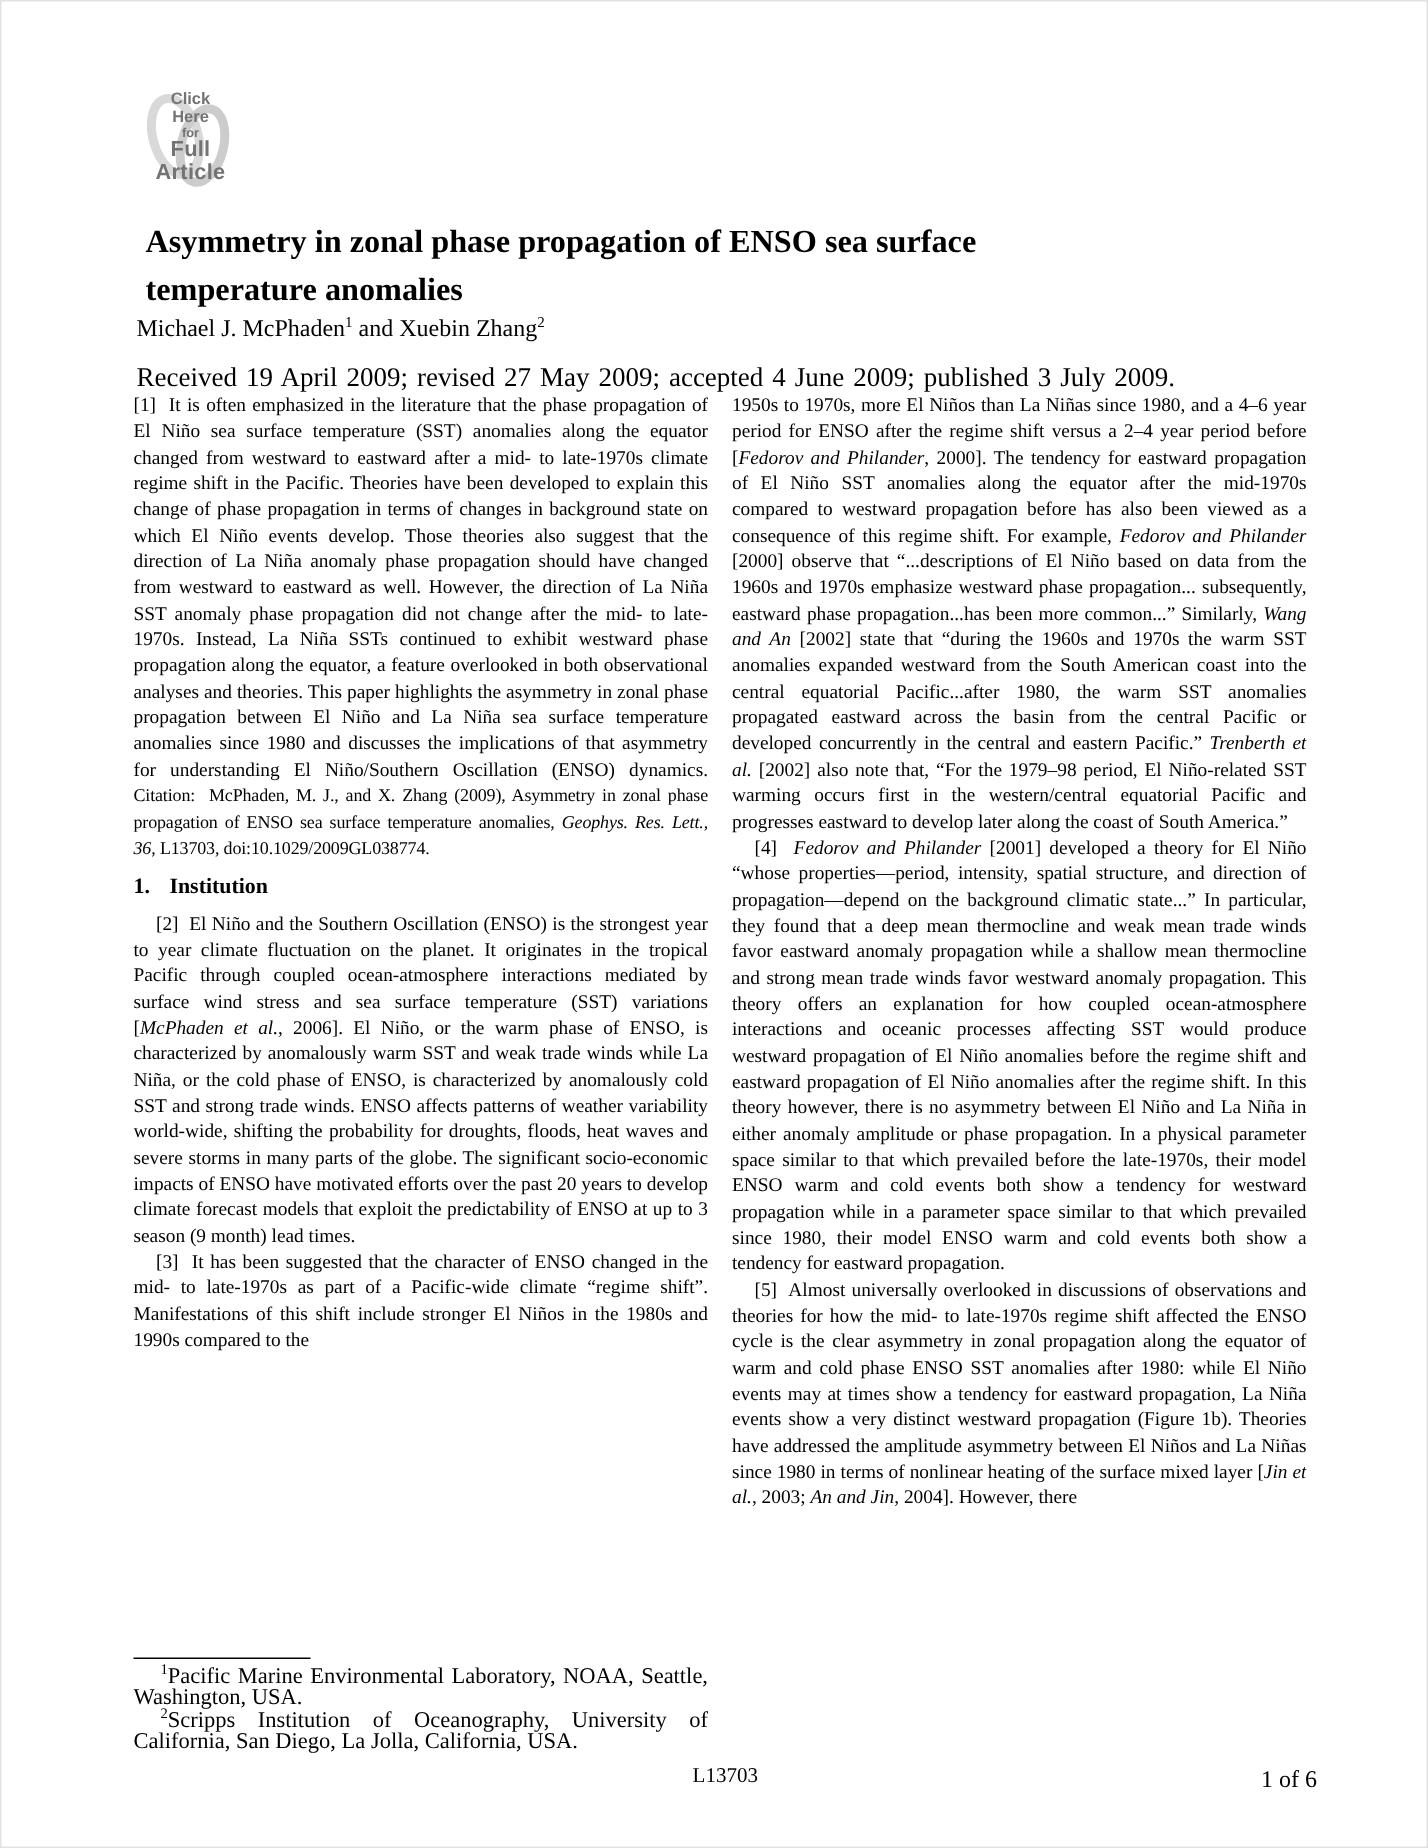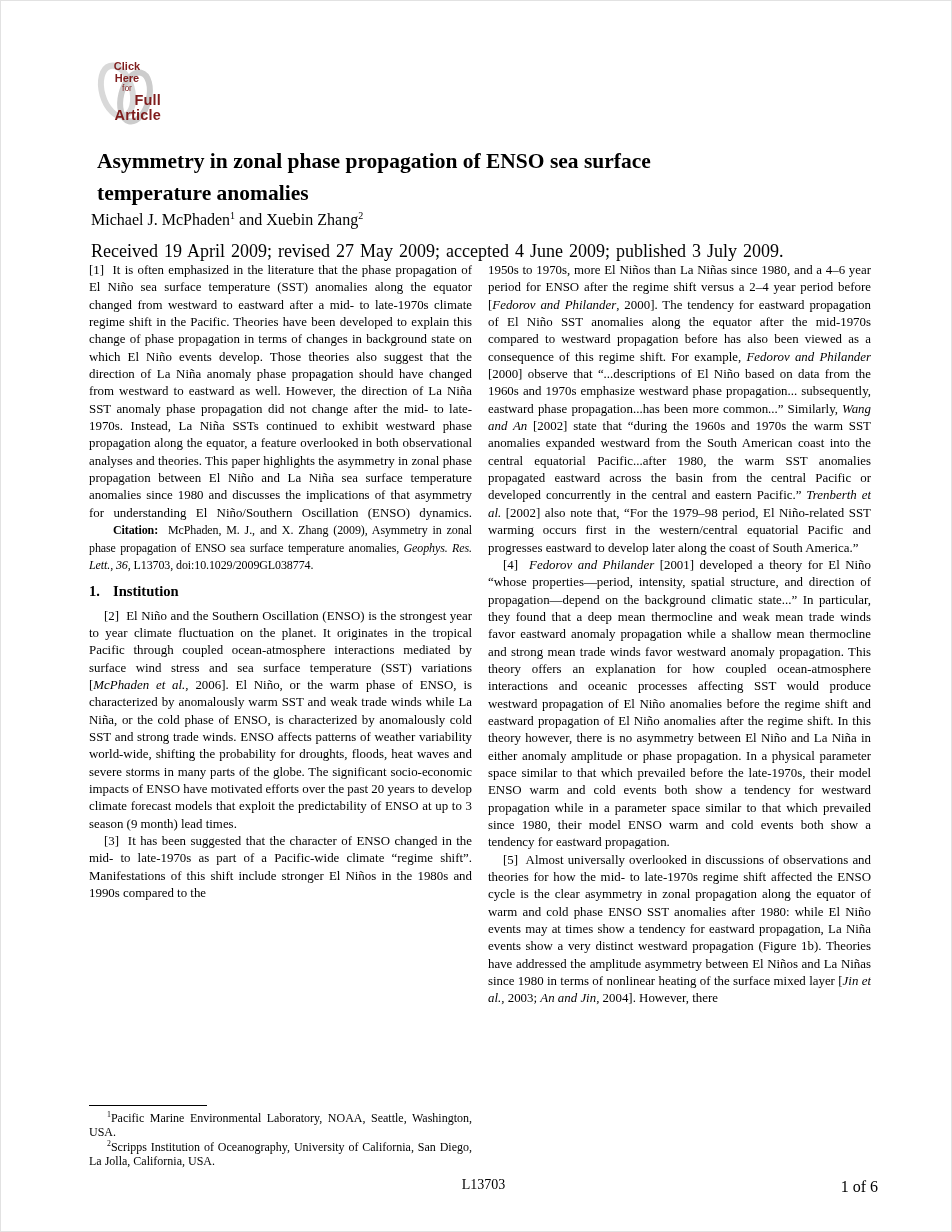--- a/index.html
+++ b/index.html
@@ -14,52 +14,52 @@
   }
 
   
   .badge {
     position: absolute; top: 58px; left: 92px; width: 68px; height: 68px;
     cursor: pointer;
   }
   .badge svg { position: absolute; top: 0; left: 0; }
   .badge-text {
     position: relative; width: 100%; text-align: center;
-    font-family: "Liberation Sans", sans-serif; font-weight: bold; color: #7f1d1d;
+    font-family: "Liberation Sans", sans-serif; font-weight: bold; color: #737373;
     padding-top: 2px;
   }
   .badge-text .b-sm { font-size: 11px; line-height: 11.5px; display: block; }
-  .badge-text .b-xs { font-size: 8.5px; line-height: 9px; display: block; font-weight: normal; }
-  .badge-text .b-lg { font-size: 14.5px; line-height: 15px; display: block; letter-spacing: 0.2px; text-align: right; }
+  .badge-text .b-xs { font-size: 8.5px; line-height: 9px; display: block; font-weight: bold; }
+  .badge-text .b-lg { font-size: 14.5px; line-height: 15px; display: block; letter-spacing: 0.2px; }
 
   
   .title-block { position: absolute; top: 144px; left: 96px; width: 700px; font-family: Liberation Serif, serif; }
   .title-line { font-size: 21.5px; font-weight: bold; line-height: 32px; }
   .authors { position: absolute; top: 210px; left: 90px; font-size: 16px; }
   .authors sup { font-size: 10px; }
   .received { position: absolute; top: 240px; left: 90px; font-size: 18px; word-spacing: 1.5px; }
 
   
   .col { position: absolute; top: 261px; width: 383px; font-size: 12.9px; line-height: 17.35px; text-align: justify; hyphens: auto; }
   .col-left  { left: 88px; height: 906px; display: flex; flex-direction: column; }
   .col-right { left: 487px; height: 900px; overflow: hidden; }
   p.body-para { text-align: justify; }
   p.indent { text-indent: 15px; }
   sup { font-size: 0.65em; line-height: 0; vertical-align: super; }
 
   .seg-i { font-style: italic; }
-  .seg-b { font-weight: bold; margin-left: 24px; }
+  .seg-b { font-weight: normal; }
   .seg-sm { font-size: 0.93em; letter-spacing: -0.1px; }
 
   
   .section-heading { font-size: 14.6px; font-weight: bold; margin: 9px 0 7px 0; text-align: left; }
   .section-heading .sec-num { margin-right: 13px; }
 
   
-  .footnote-block { margin-top: auto; font-size: 12px; line-height: 14.2px; }
+  .footnote-block { margin-top: auto; font-size: 15px; line-height: 14.2px; }
   .fn-rule { width: 118px; border-top: 1px solid #000; margin-bottom: 5px; }
   .fn-para { text-indent: 18px; text-align: justify; }
   .copyright { margin-top: 14px; text-indent: 0; line-height: 15px; text-align: left; }
 
   
   .footer { position: absolute; top: 1176px; left: 88px; width: 789px; }
   .footer-id { display: block; text-align: center; font-weight: normal; font-size: 14px; }
   .footer-page { position: absolute; right: 0; top: 1px; font-size: 16px; }
 </style>
 </head>

